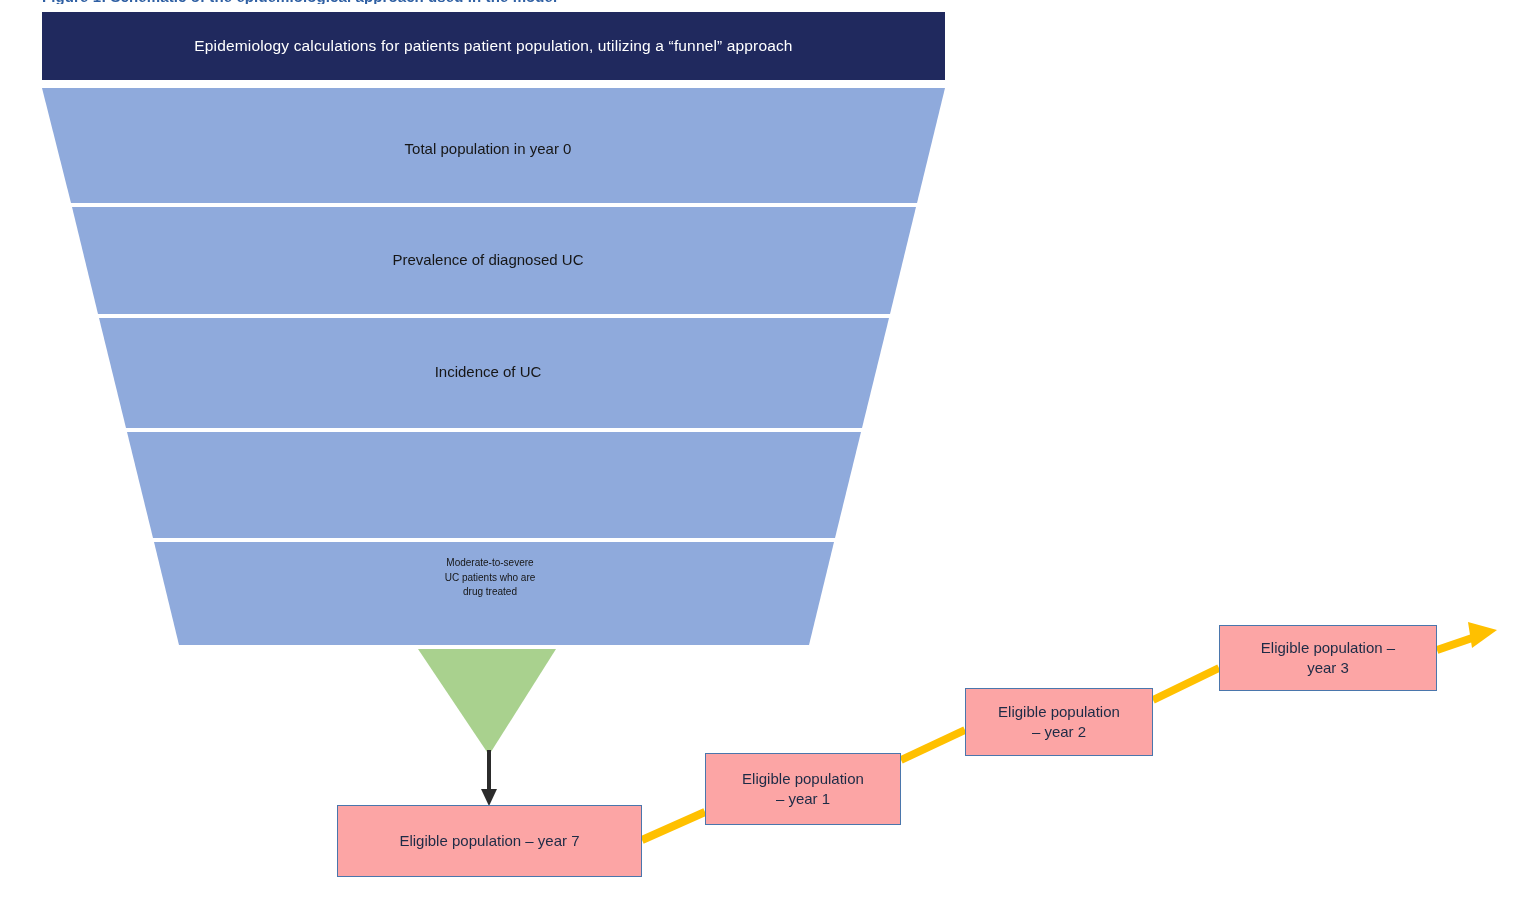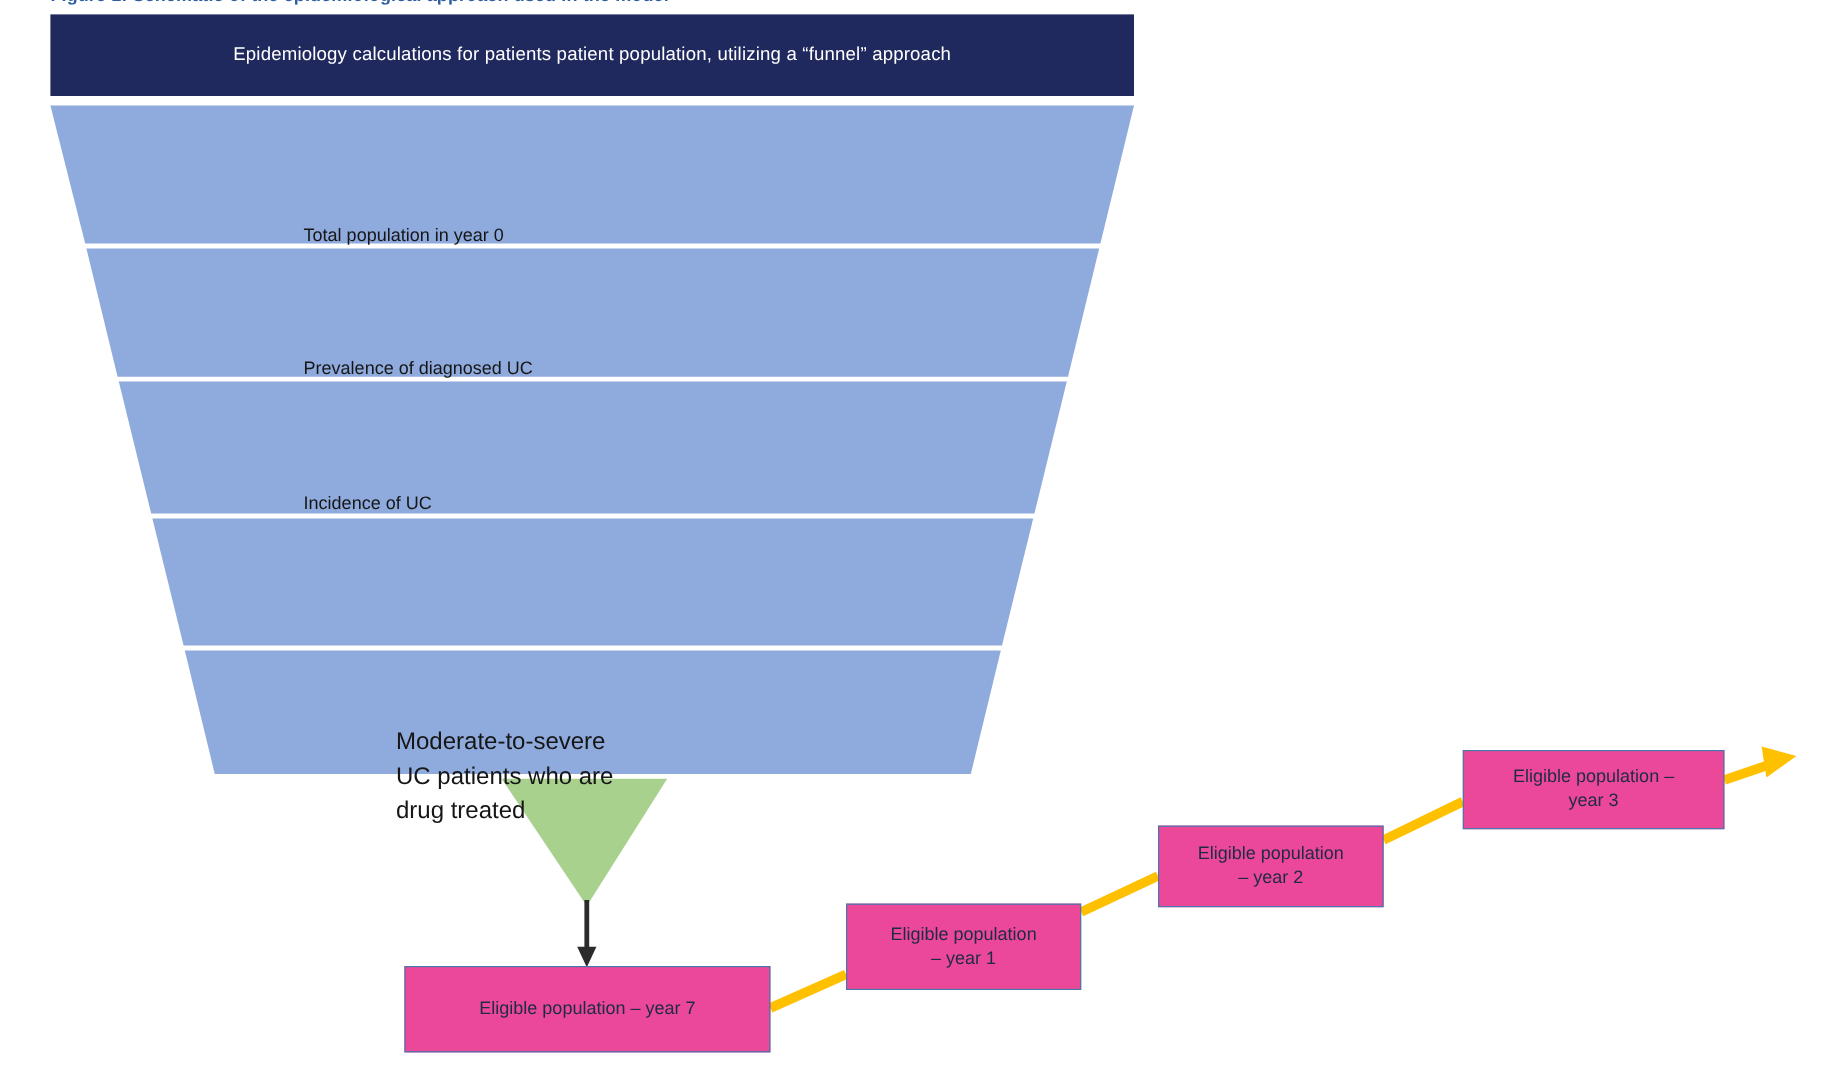--- a/index.html
+++ b/index.html
@@ -59,35 +59,35 @@
     position: absolute;
     left: 0;
     top: 0;
     width: 1530px;
     height: 900px;
     pointer-events: none;
   }
 
   .funnel-label {
     position: absolute;
+    text-align: center;
     font-size: 15px;
     line-height: 1.42;
     color: #161616;
     white-space: pre-line;
-    margin-top: 48px;
   }
   .funnel-label.small {
-    font-size: 20px;
+    font-size: 10px;
     line-height: 1.45;
   }
 
   
   .epbox {
     position: absolute;
-    background: #ec4899;
+    background: #fca5a5;
     border: 1.6px solid #4a76ac;
     box-sizing: border-box;
     display: flex;
     align-items: center;
     justify-content: center;
     text-align: center;
     font-size: 15px;
     line-height: 1.35;
     color: #1d2b46;
     white-space: pre-line;

